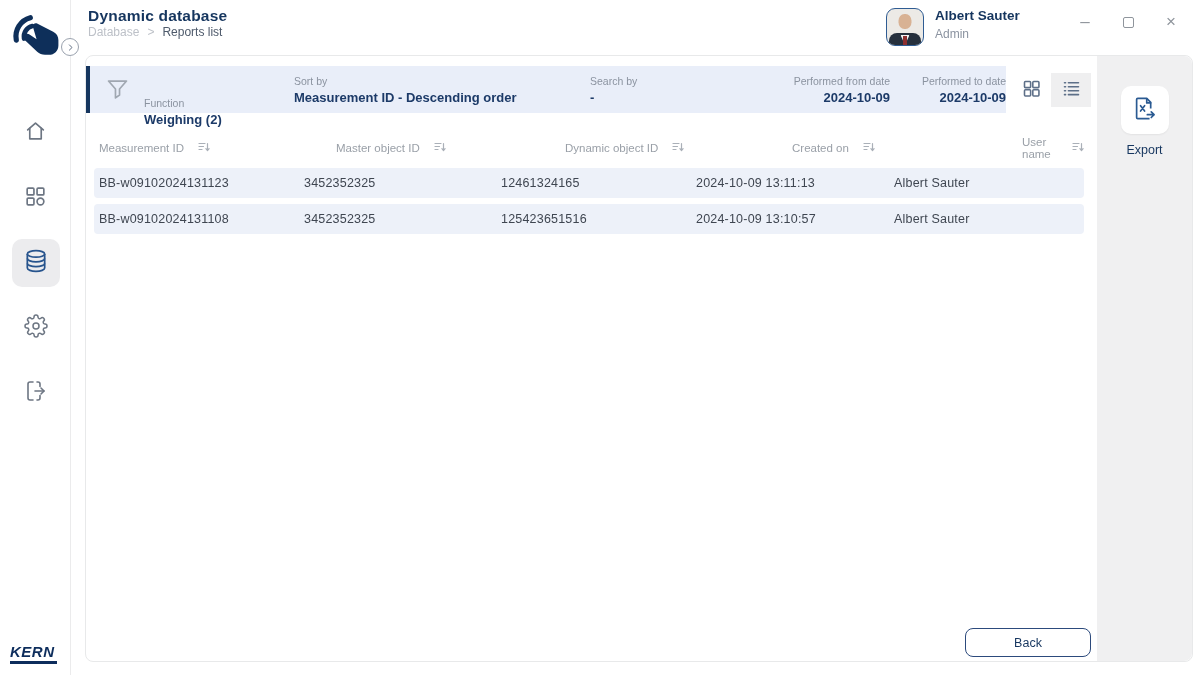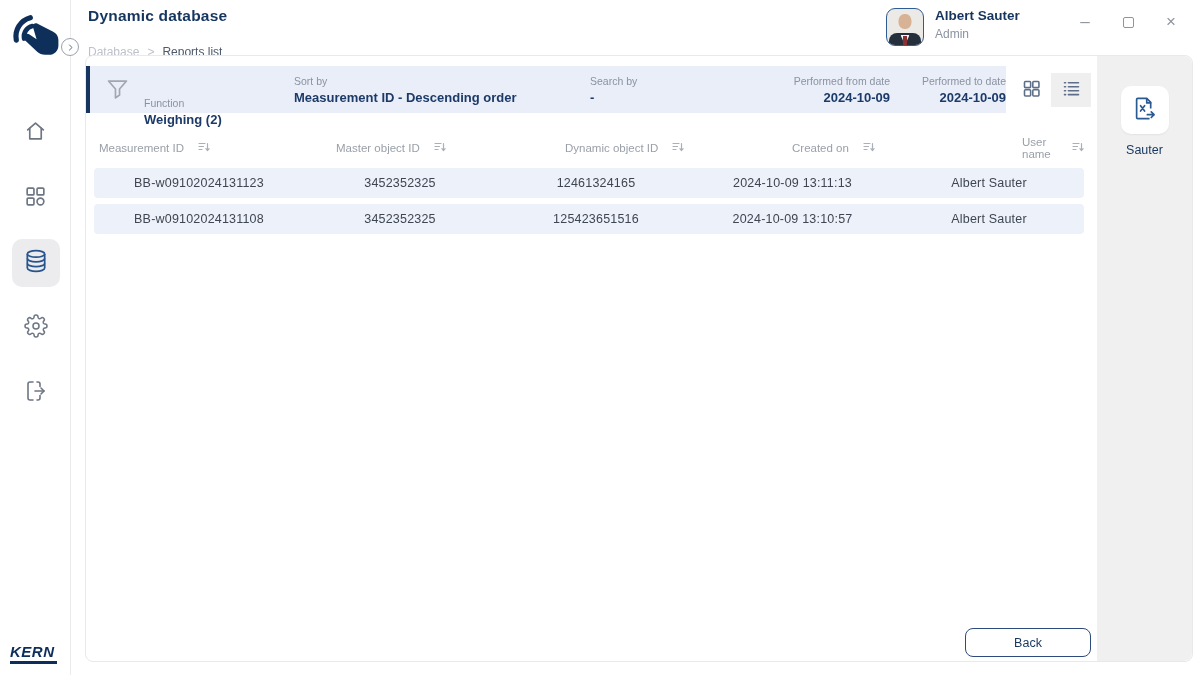--- a/index.html
+++ b/index.html
@@ -13,21 +13,21 @@
   .sidebar { position:absolute; left:0; top:0; width:71px; height:675px; background:#fff; border-right:1px solid #ebebec; z-index:2; }
   .app-logo { position:absolute; left:9px; top:10px; width:52px; height:56px; }
   .expand-btn { position:absolute; left:61px; top:38px; width:18px; height:18px; border:1px solid #9aa2ae; border-radius:50%; background:#fff; display:flex; align-items:center; justify-content:center; cursor:pointer; z-index:6; }
   .side-nav { position:absolute; top:109px; left:0; width:71px; display:flex; flex-direction:column; align-items:center; gap:17px; }
   .nav-item { width:48px; height:48px; display:flex; align-items:center; justify-content:center; border-radius:10px; cursor:pointer; }
   .nav-item.active { background:#ececee; }
   .brand { position:absolute; left:10px; bottom:11px; font-style:italic; font-weight:800; font-size:15px; letter-spacing:.5px; color:#0d2d5c; border-bottom:3px solid #0d2d5c; padding:0 2px 1px 0; }
   
   .title-block { position:absolute; left:88px; top:7px; }
   .page-title { font-size:15.5px; font-weight:bold; color:#15355e; letter-spacing:.2px; }
-  .breadcrumb { margin-top:20px; font-size:12px; color:#bdc1c8; display:flex; gap:8px; align-items:center; }
+  .breadcrumb { margin-top:0; font-size:12px; color:#bdc1c8; display:flex; gap:8px; align-items:center; }
   .crumb-current { color:#4e5a6b; }
   .lang { position:absolute; left:826px; top:15px; font-size:13.5px; color:#3e4856; display:flex; gap:16px; align-items:center; cursor:pointer;margin-top:37px; }
   .user { position:absolute; left:886px; top:8px; display:flex; gap:11px; cursor:pointer; }
   .avatar { position:relative; width:38px; height:38px; border:1px solid #2f5c93; border-radius:9px; background:#eceae6; overflow:hidden; }
   .av-head { position:absolute; top:5px; left:50%; transform:translateX(-50%); width:13px; height:15px; background:#d8b294; border-radius:45%; }
   .av-body { position:absolute; bottom:-1px; left:50%; transform:translateX(-50%); width:32px; height:13px; background:#26303d; border-radius:8px 8px 0 0; }
   .av-shirt { position:absolute; bottom:0; left:50%; transform:translateX(-50%); width:9px; height:10px; background:#f4f4f4; clip-path:polygon(0 0,100% 0,50% 100%); }
   .av-tie { position:absolute; bottom:0; left:50%; transform:translateX(-50%); width:4px; height:9px; background:#8d2f2f; }
   .user-name { font-size:13.5px; font-weight:bold; color:#15355e; }
   .user-role { margin-top:4px; font-size:12px; color:#8b93a0; }
@@ -52,21 +52,21 @@
   .f-from { width:165px; text-align:right; }
   .f-to { flex:1; text-align:right; }
   .view-toggle { position:absolute; left:925px; top:17px; display:flex; }
   .vt-btn { width:40px; height:34px; display:flex; align-items:center; justify-content:center; cursor:pointer; }
   .vt-grid { background:#ffffff; }
   .vt-list { background:#efeff0; }
   
   .thead { position:absolute; top:80px; left:8px; right:13px; display:grid; grid-template-columns:205px 197px 195px 198px 1fr;gap:32px; }
   .th { display:flex; align-items:center; gap:14px; padding-left:5px; font-size:11.5px; color:#9aa0a8; cursor:pointer; }
   .rows { position:absolute; top:112px; left:8px; right:13px; display:flex; flex-direction:column; gap:6px; }
-  .row { height:30px; background:#edf1f9; border-radius:4px; display:grid; grid-template-columns:205px 197px 195px 198px 1fr; align-items:center; cursor:pointer;text-align:center; }
+  .row { height:30px; background:#edf1f9; border-radius:4px; display:grid; grid-template-columns:205px 197px 195px 198px 1fr; align-items:center; cursor:pointer; }
   .cell { padding-left:5px; font-size:12.5px; color:#3f4651; letter-spacing:.2px; }
   .back-btn { position:absolute; right:6px; bottom:4px; width:126px; height:29px; background:#fff; border:1px solid #2c4a7c; border-radius:8px; color:#16365f; font-size:12.5px; font-family:"Liberation Sans",sans-serif; cursor:pointer; }
 </style>
 </head>
 <body>
 
 <div class="sidebar">
   <div class="app-logo">
     <svg width="52" height="56" viewBox="0 0 50 52">
       <g fill="none" stroke="#0e2f5a" stroke-linecap="round">
@@ -287,16 +287,16 @@
     <div class="export-btn">
       <span>
         <svg width="27" height="27" viewBox="0 0 24 24" fill="none" stroke="#2a5a92" stroke-width="1.5" stroke-linejoin="round">
           <path d="M16.5 21H6a1 1 0 0 1-1-1V4a1 1 0 0 1 1-1h8l3.5 3.5V12"></path>
           <path d="M14 3v4h4"></path>
           <path d="M8.5 9.5l3.6 4.8M12.1 9.5l-3.6 4.8" stroke-linecap="round"></path>
           <path d="M14.5 17.5h6M18 15l2.5 2.5L18 20" stroke-linecap="round"></path>
         </svg>
       </span>
     </div>
-    <div class="export-label">Sauter</div>
+    <div class="export-label">Export</div>
   </div>
 
 </div>
 
 </body></html>

